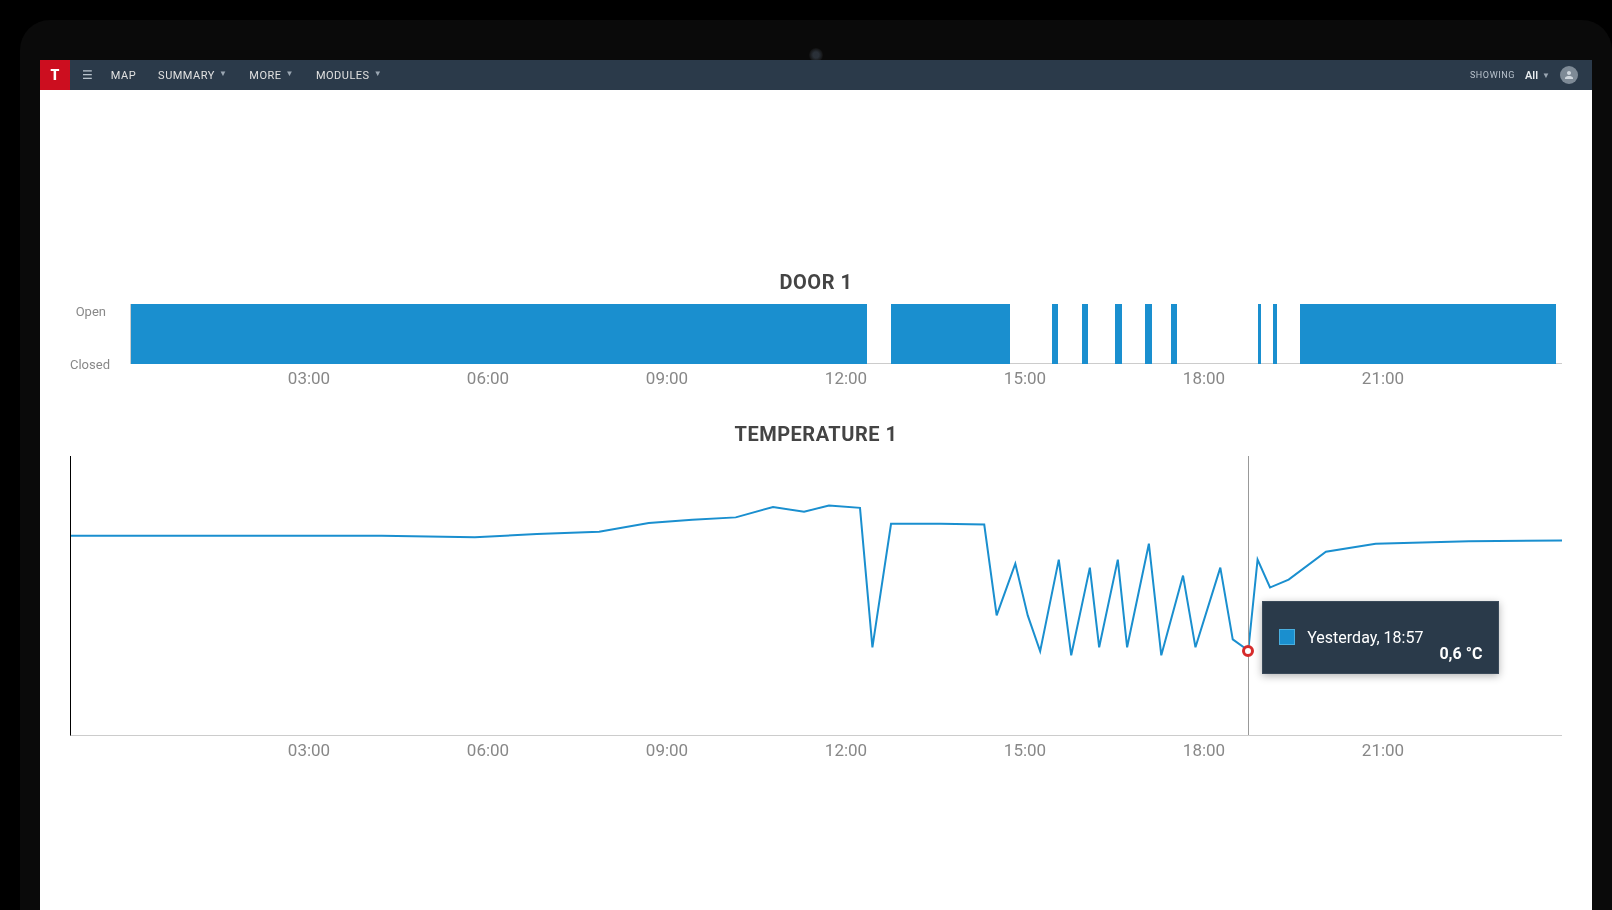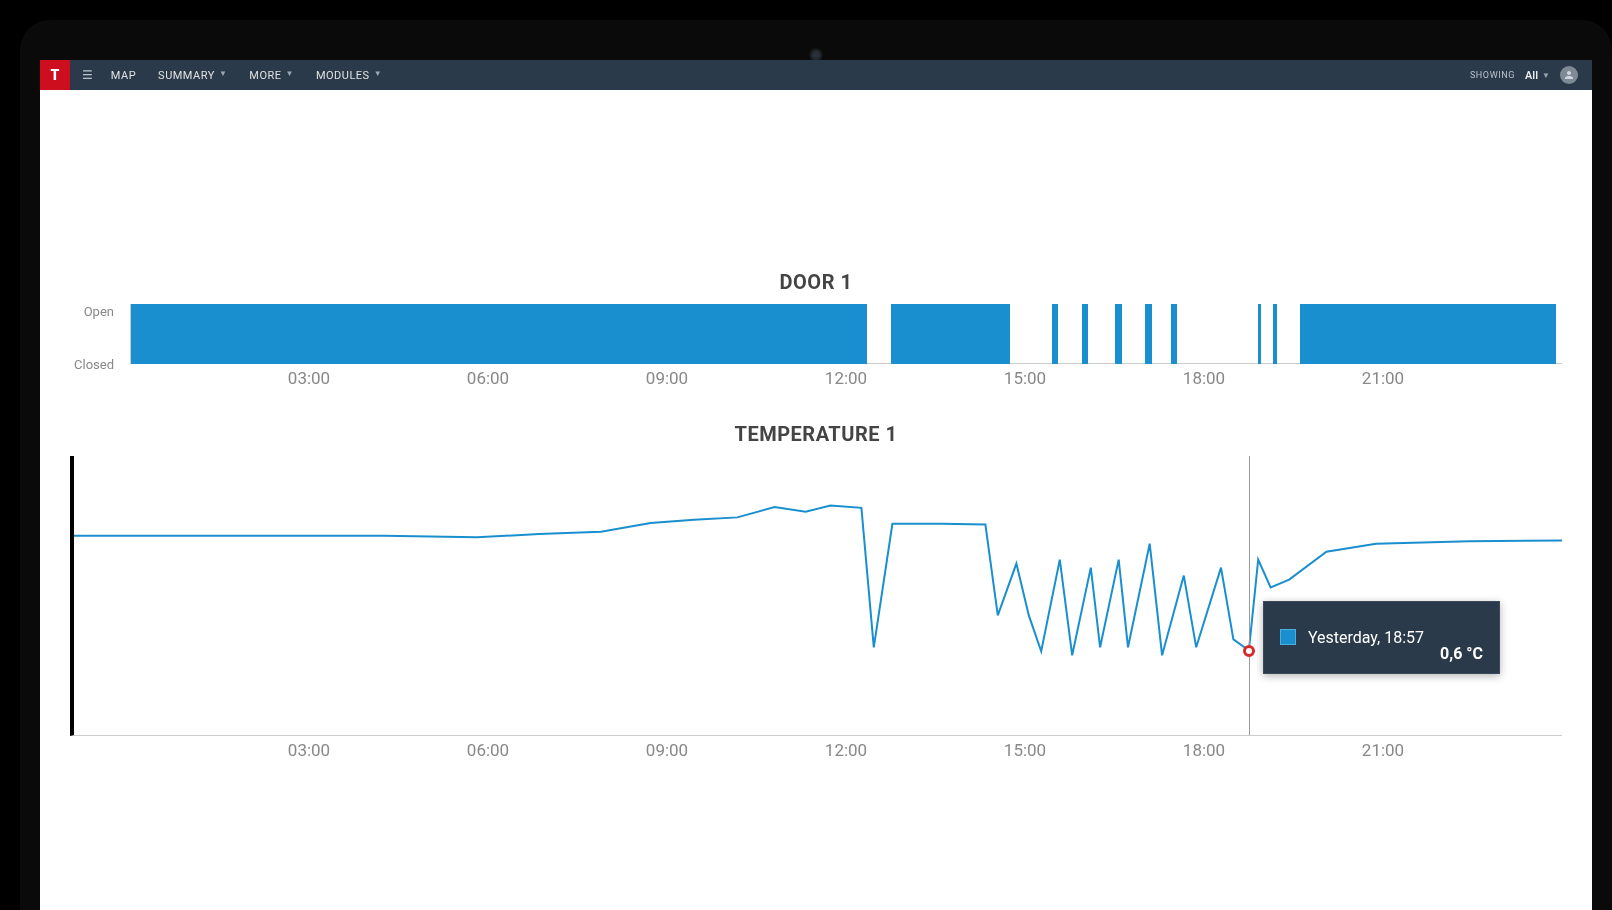--- a/index.html
+++ b/index.html
@@ -115,21 +115,21 @@
   .door-wrap { display:flex; }
   .door-ylabels {
     width: 60px;
     display:flex;
     flex-direction:column;
     justify-content:space-between;
     height:68px;
     font-size:13px;
     color:#888;
     text-align:right;
-    padding-right:16px;
+    padding-right:24px;
   }
   .door-plot {
     flex:1;
     position:relative;
   }
   .door-track {
     height:60px;
     position:relative;
     border-left:1px solid #ccc;
     border-bottom:1px solid #ccc;
@@ -155,21 +155,21 @@
     width:60px;
     position:relative;
     font-size:13px;
     color:#888;
   }
   .temp-ylabel { position:absolute; right:8px; transform:translateY(-50%); }
   .temp-plot {
     flex:1;
     position:relative;
     height:280px;
-    border-left:4px solid #000000;
+    border-left:1px solid #000000;
     border-bottom:1px solid #ccc;
   }
   .temp-plot svg { position:absolute; top:0; left:0; width:100%; height:100%; overflow:visible; }
   .crosshair {
     position:absolute;
     top:0; bottom:0;
     width:1px;
     background:#999;
   }
   .marker {

